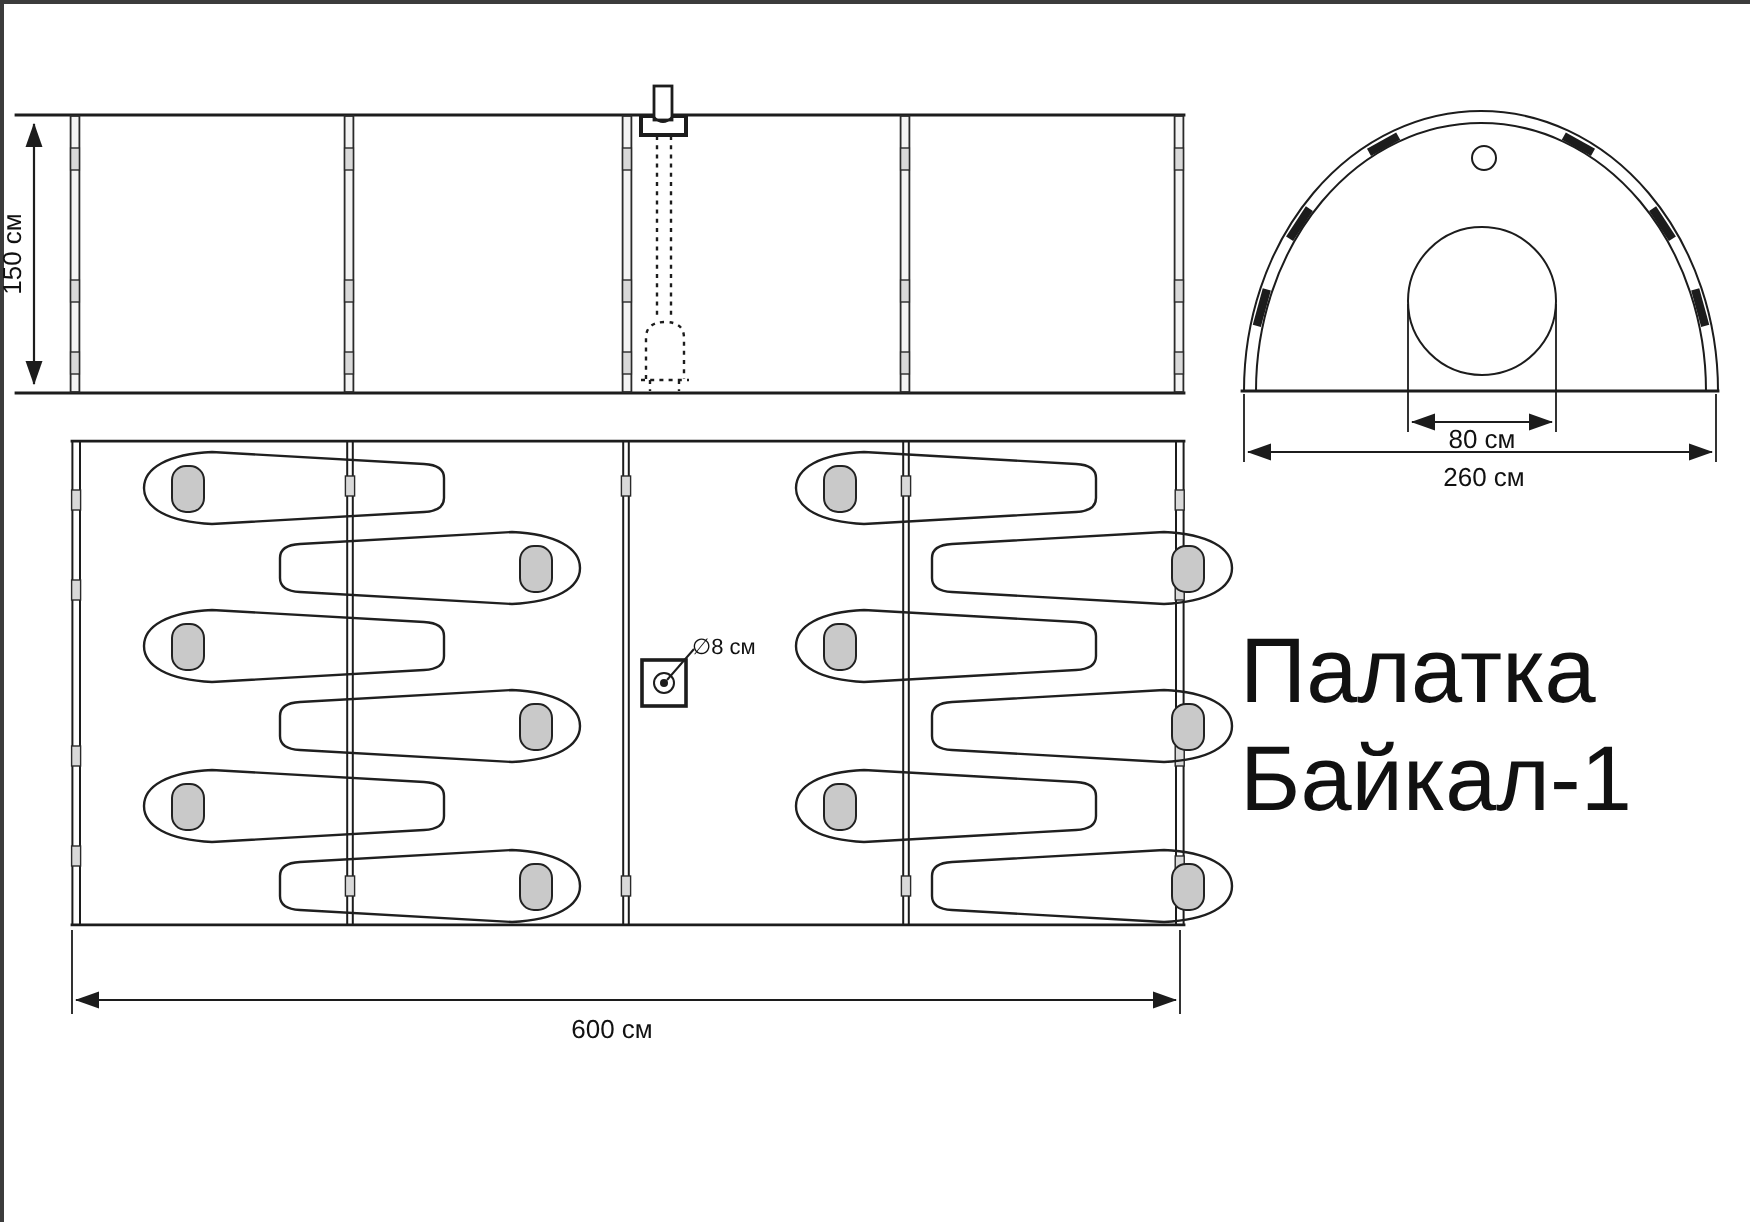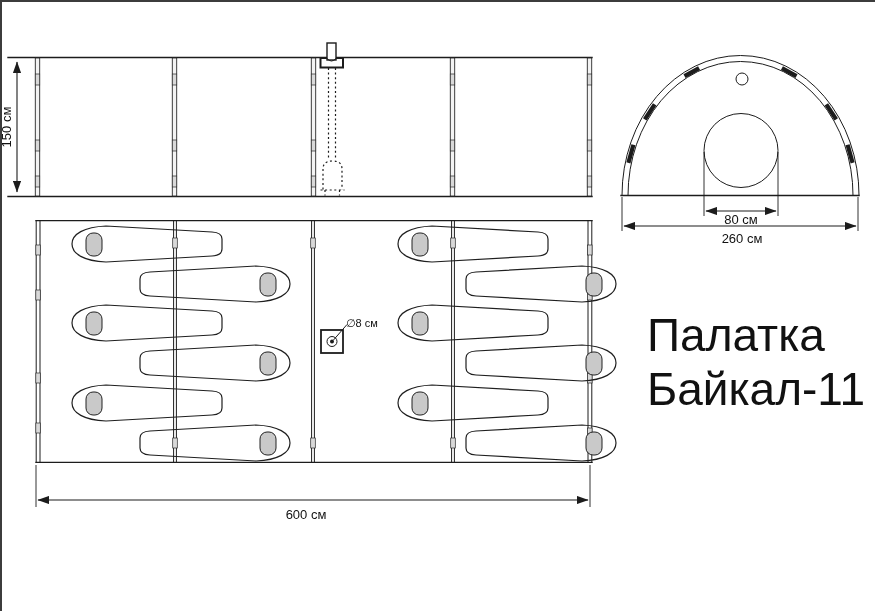--- a/index.html
+++ b/index.html
@@ -20,21 +20,21 @@
   .dash { stroke:var(--line); stroke-width:1.2; fill:none; stroke-dasharray:2 2.6; }
   .mark { stroke:var(--line); stroke-width:4.2; fill:none; stroke-linecap:butt; }
   .white{ fill:#ffffff; }
   .bagp { stroke:#1f1f1f; stroke-width:1.2; fill:none; }
   .pil  { fill:var(--pillow-fill); stroke:#222; stroke-width:1; }
   text  { fill:#111; font-family:"Liberation Sans","DejaVu Sans",sans-serif; }
   .dimtxt  { font-size:13px; }
   .smalltxt{ font-size:11px; }
   .title-block {
     position:absolute; left:620px; top:308px; line-height:54px; font-size:46px;
-    letter-spacing:0; white-space:nowrap;margin-left:27px;
+    letter-spacing:0; white-space:nowrap;
   }
 </style>
 </head>
 <body>
 
 <div class="edge-top"></div>
 <div class="edge-left"></div>
 
 <svg width="875" height="611" viewBox="0 0 875 611">
   <defs>
@@ -186,14 +186,14 @@
       <line class="ext" x1="36" y1="465" x2="36" y2="507"></line>
       <line class="ext" x1="590" y1="465" x2="590" y2="507"></line>
       <line class="dim" x1="38" y1="500" x2="588" y2="500" marker-start="url(#arr)" marker-end="url(#arr)"></line>
       <text class="dimtxt" text-anchor="middle" x="306" y="519">600 см</text>
     </g>
   </g>
 </svg>
 
 <div class="title-block">
   <div>Палатка</div>
-  <div>Байкал-11</div>
+  <div>Байкал-1</div>
 </div>
 
 </body></html>

